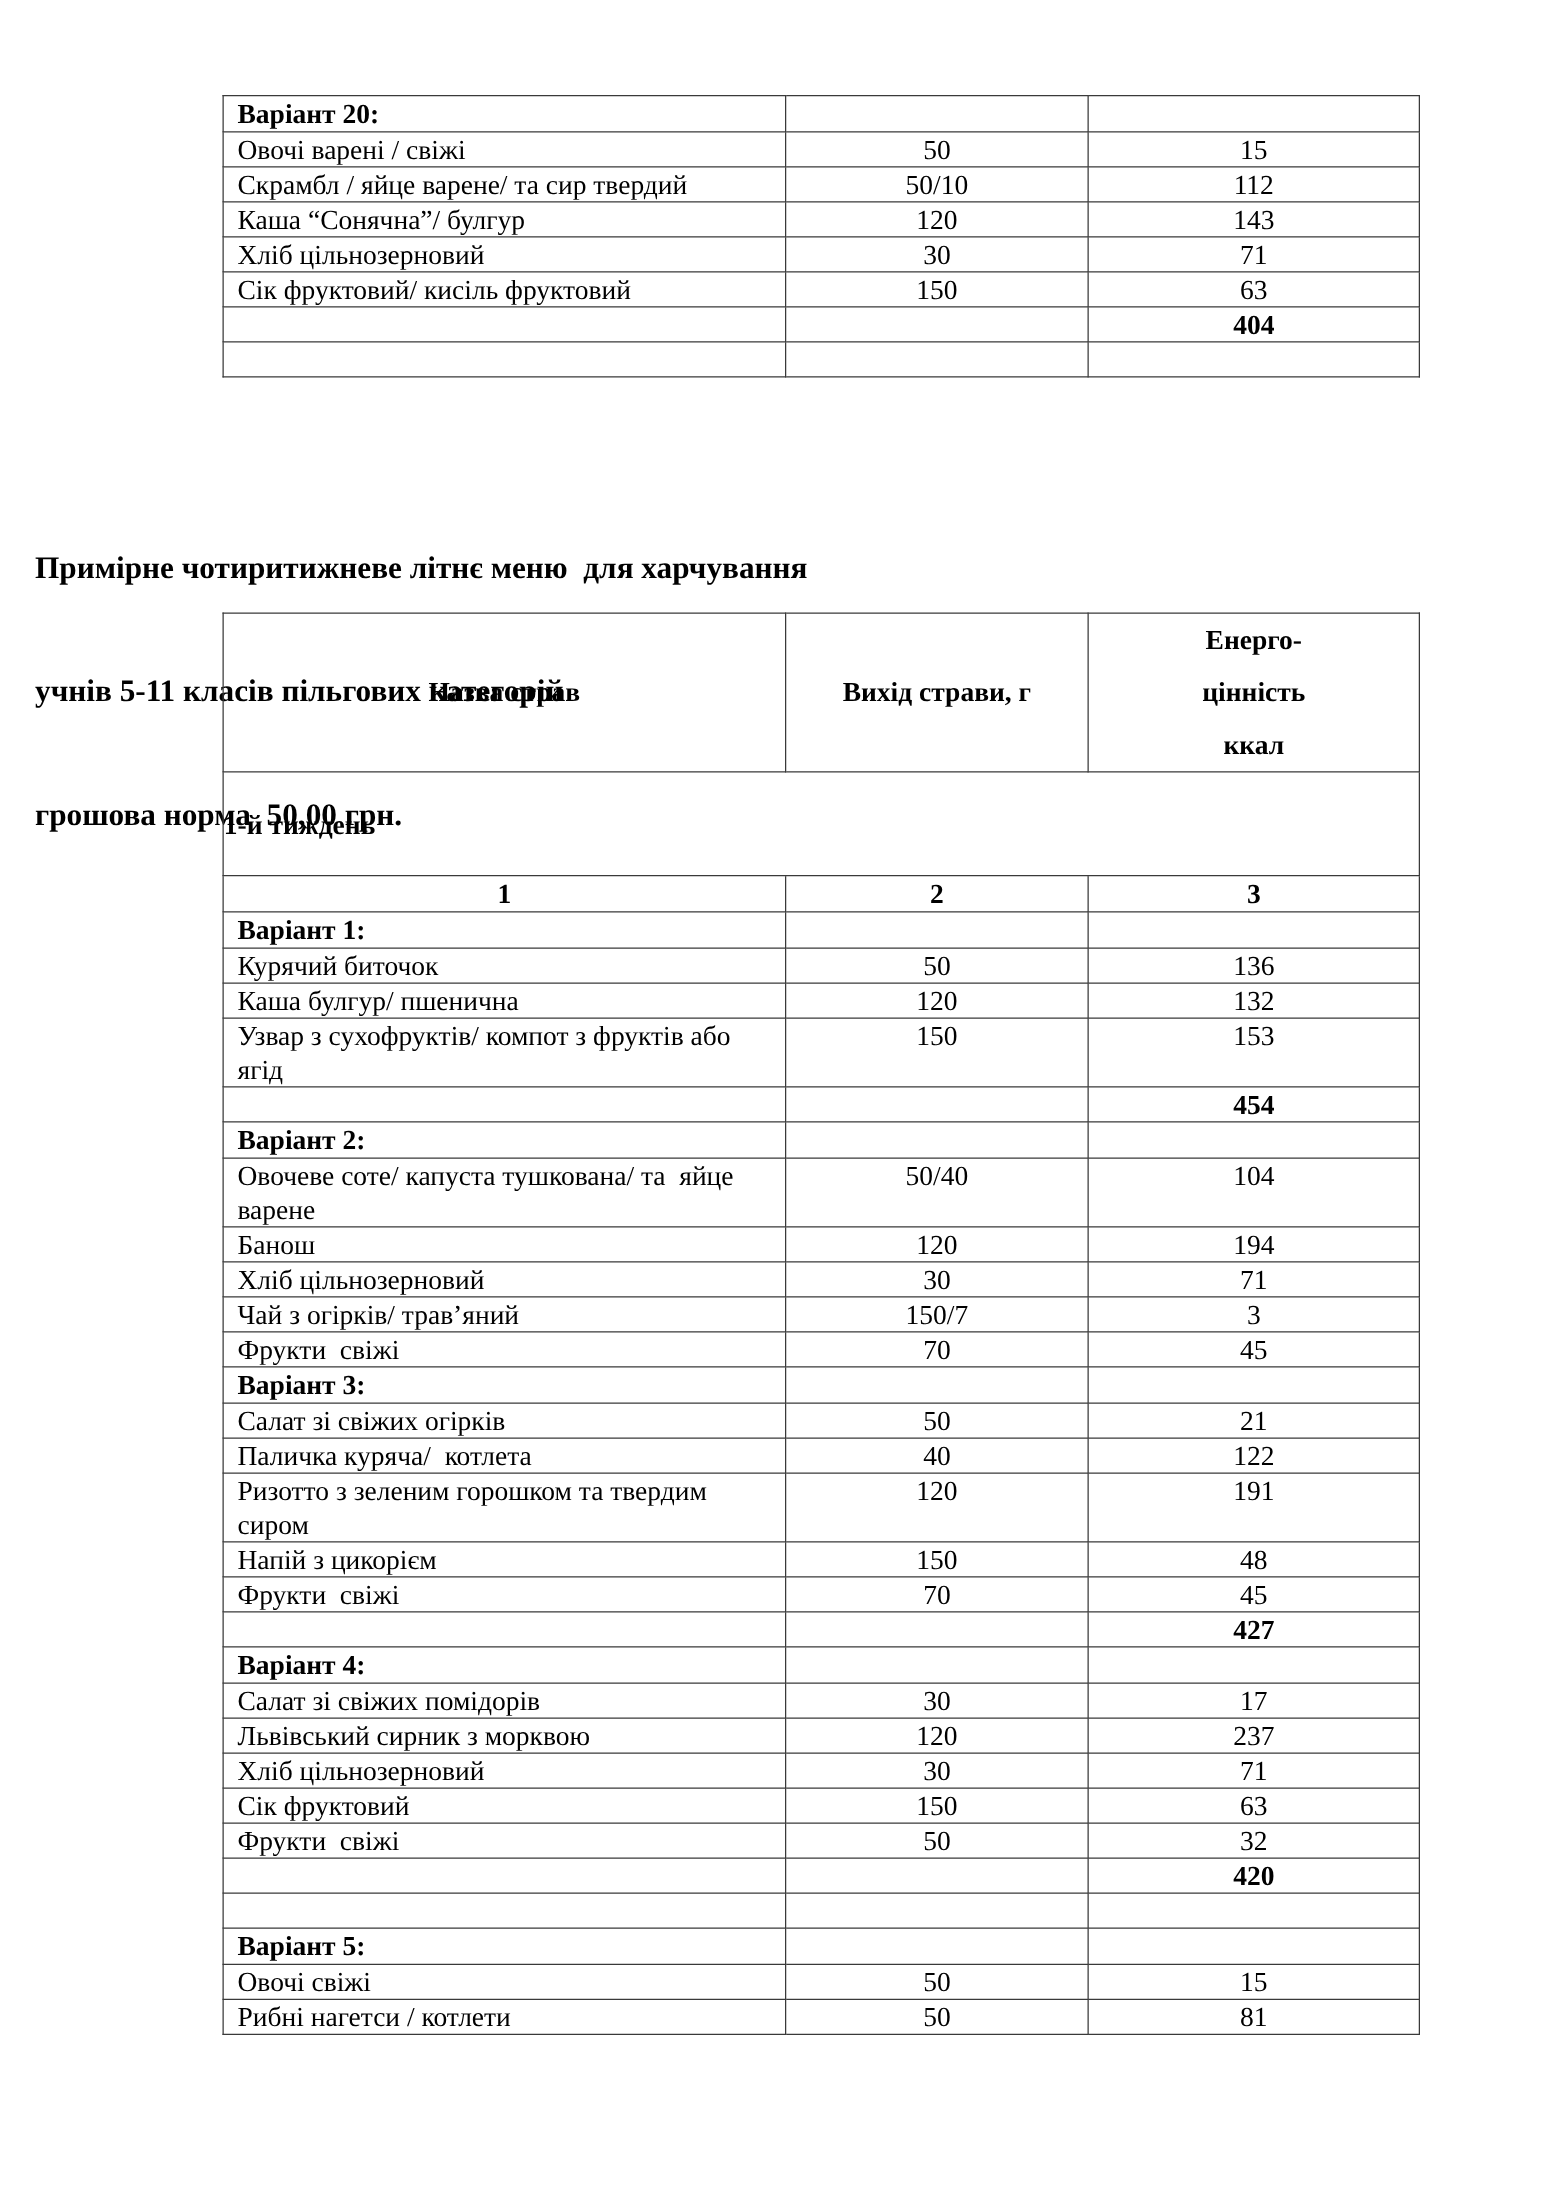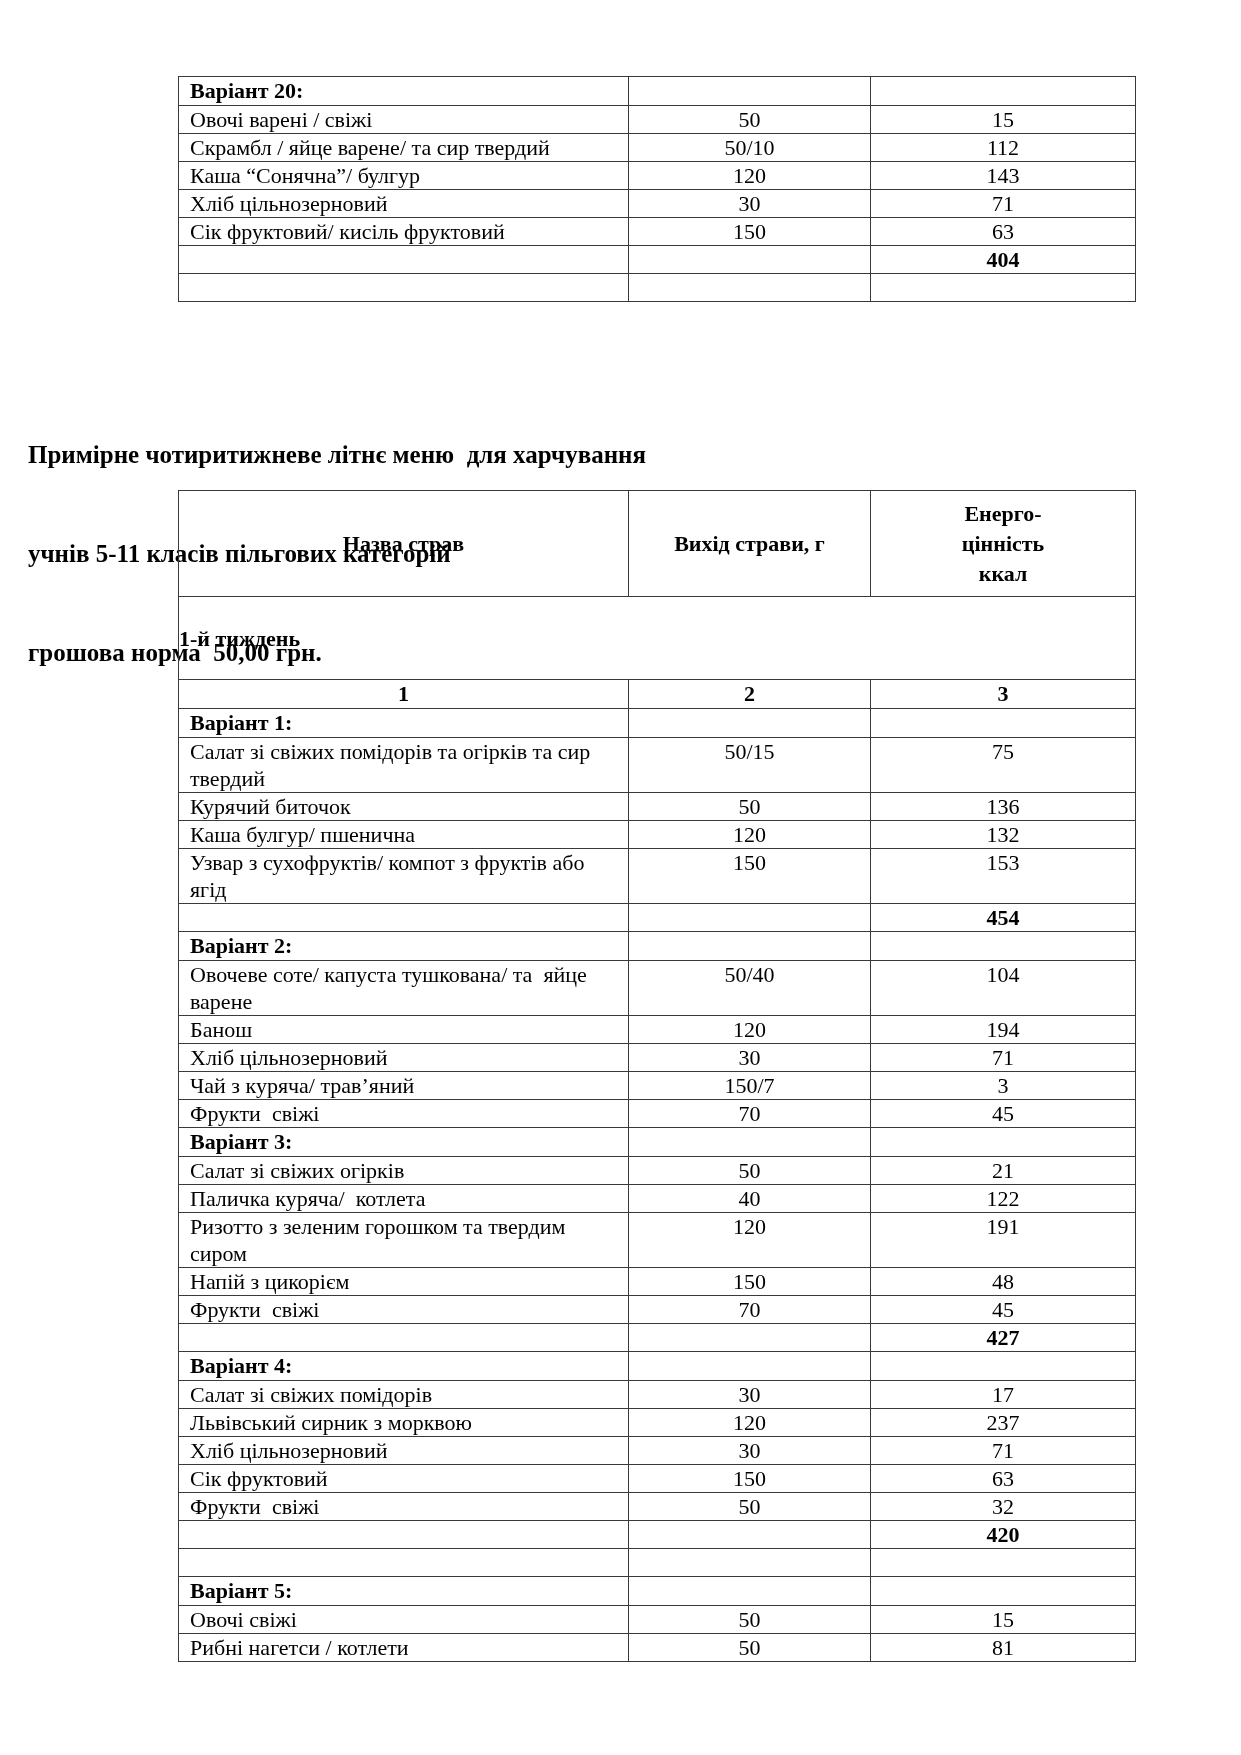--- a/index.html
+++ b/index.html
@@ -28,21 +28,21 @@
 
   .row-item td    { height:27px; }
   .row-variant td { height:28px; }
   .row-variant .col1 { font-weight:700;margin-left:48px; }
   .row-total td   { height:27px; }
   .row-total .col3 { font-weight:700; }
   .row-empty td   { height:27px; }
 
   .menu-head td {
     height:105px; vertical-align:middle; text-align:center;
-    font-weight:700; line-height:30px; white-space:pre-line; padding:0;
+    font-weight:700; line-height:42px; white-space:pre-line; padding:0;
   }
   .week-row td {
     height:82px; vertical-align:middle; text-align:left; font-weight:700;
   }
   .nums-row td { height:28px; text-align:center; font-weight:700; padding:0; }
 
   .title {
     position:absolute; top:372px; left:0; width:1241px;
     box-sizing:border-box; padding-left:28px;
     text-align:left; font-weight:700;
@@ -130,26 +130,20 @@
       <td class="col2">2</td>
       <td class="col3">3</td>
     </tr>
 
   <tr class="row-variant">
         <td class="col1">Варіант 1:</td>
         <td class="col2"></td>
         <td class="col3"></td>
       </tr>
       <tr class="row-item">
-        <td class="col1">Салат зі свіжих помідорів та огірків та сир
-твердий</td>
-        <td class="col2">50/15</td>
-        <td class="col3">75</td>
-      </tr>
-      <tr class="row-item">
         <td class="col1">Курячий биточок</td>
         <td class="col2">50</td>
         <td class="col3">136</td>
       </tr>
       <tr class="row-item">
         <td class="col1">Каша булгур/ пшенична</td>
         <td class="col2">120</td>
         <td class="col3">132</td>
       </tr>
       <tr class="row-item">
@@ -178,21 +172,21 @@
         <td class="col1">Банош</td>
         <td class="col2">120</td>
         <td class="col3">194</td>
       </tr>
       <tr class="row-item">
         <td class="col1">Хліб цільнозерновий</td>
         <td class="col2">30</td>
         <td class="col3">71</td>
       </tr>
       <tr class="row-item">
-        <td class="col1">Чай з куряча/ трав’яний</td>
+        <td class="col1">Чай з огірків/ трав’яний</td>
         <td class="col2">150/7</td>
         <td class="col3">3</td>
       </tr>
       <tr class="row-item">
         <td class="col1">Фрукти  свіжі</td>
         <td class="col2">70</td>
         <td class="col3">45</td>
       </tr>
       <tr class="row-variant">
         <td class="col1">Варіант 3:</td>

